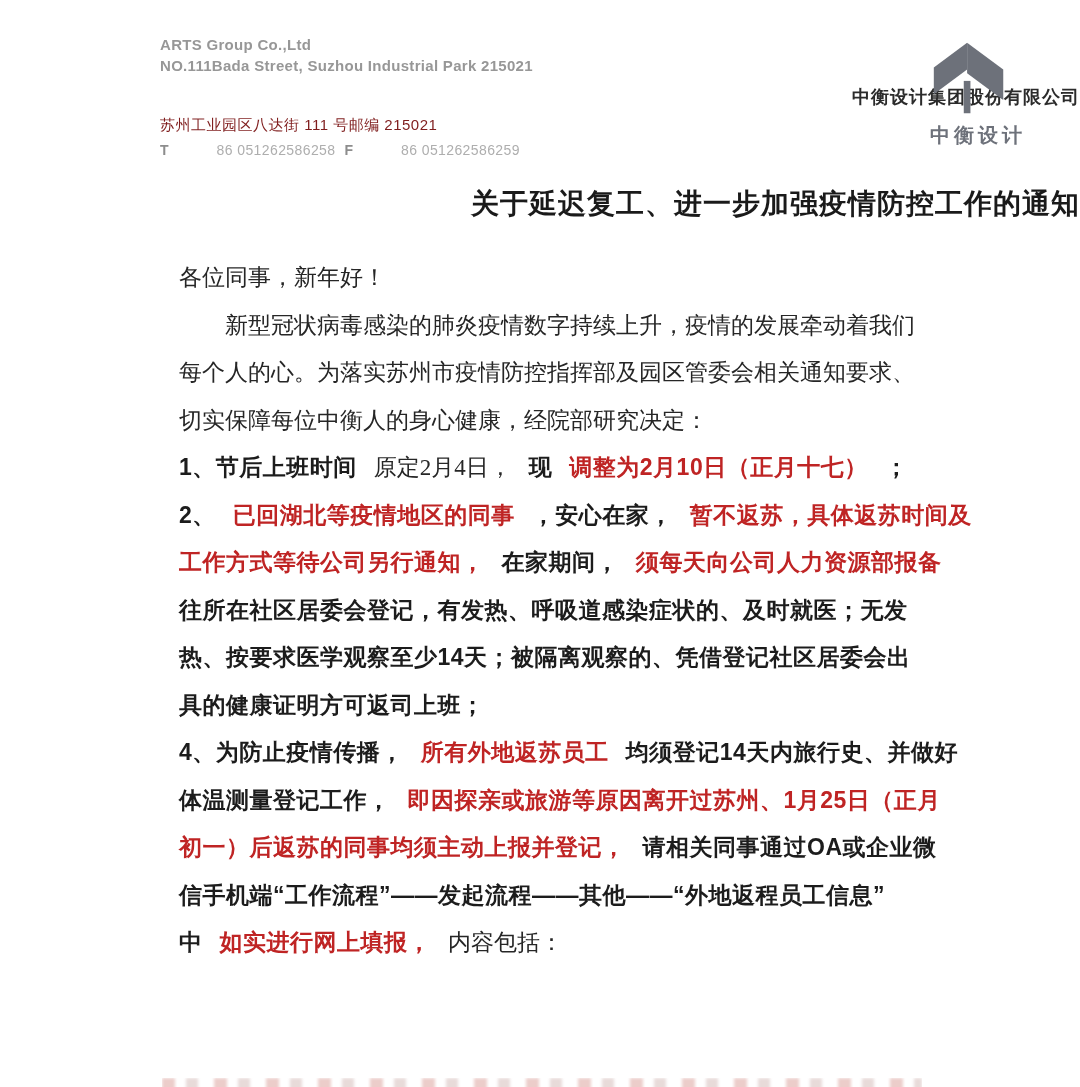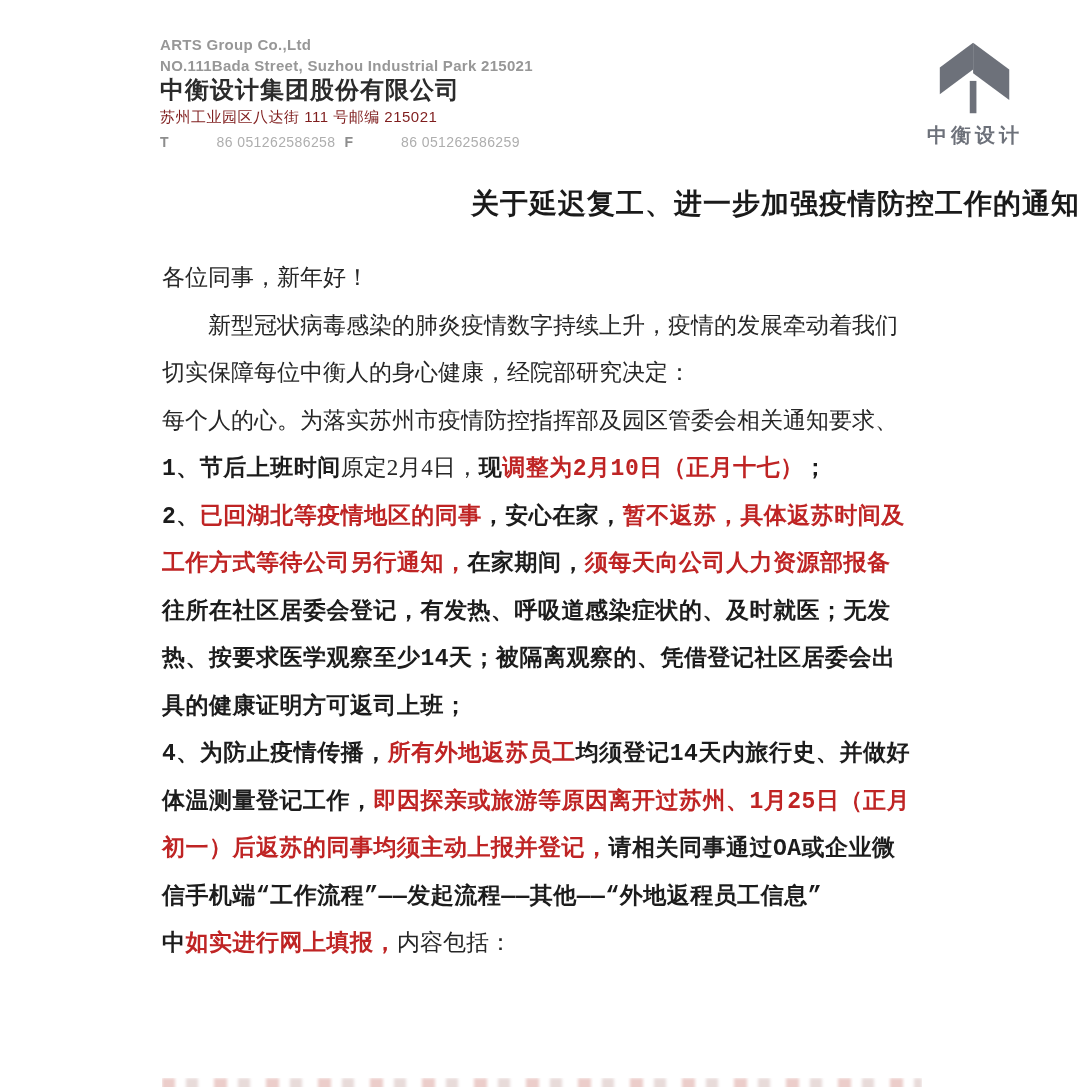--- a/index.html
+++ b/index.html
@@ -19,26 +19,27 @@
     height: 118px;
   }
   .lh-en {
     font-size: 15px;
     line-height: 21px;
     color: #979797;
     letter-spacing: 0.3px;
     font-weight: 600;
   }
   .lh-cn {
-    margin-top: 2px;
-    font-size: 24px;
+    margin-top: 10px;
+    font-size: 18px;
     line-height: 23px;
     color: #2b2b2b;
     font-weight: 700;
     letter-spacing: 1px;
+    text-align: right;
   }
   .lh-addr {
     margin-top: 5px;
     font-size: 15px;
     line-height: 21px;
     color: #7f1d1d;
     letter-spacing: 0.5px;
   }
   .lh-tf {
     margin-top: 6px;
@@ -46,23 +47,23 @@
     line-height: 19px;
     color: #aeaeae;
   }
   .lh-tf .tf-label { font-weight: 700; color: #8d8d8d; }
   .lh-tf .tf-num { margin-right: 9px; margin-left: 4px; letter-spacing: 0.4px; padding-left: 44px; }
 
   
   .logo {
     position: absolute;
     top: 40px;
-    right: 48px;
+    right: 54px;
     width: 114px;
-    text-align: center;
+    text-align: right;
   }
   .logo svg { display: block; margin: 0 auto; }
   .logo-wordmark {
     margin-top: 4px;
     font-size: 20px;
     font-weight: 600;
     color: var(--logo-gray, #6d717a);
     letter-spacing: 4px;
     white-space: nowrap;
   }
@@ -83,28 +84,28 @@
   .doc-body {
     margin: 32px 110px 0 162px;
     font-size: 23px;
   }
   .line {
     line-height: 47.5px;
     height: 47.5px;
     white-space: nowrap;
     color: #1c1c1c;
   }
-  .line span { display: inline; }
+  .line span { display: inline; margin-left: 17px; }
   .reg {
     font-family: "Liberation Serif", "DejaVu Serif", serif;
     font-weight: 400;
     color: #262626;
   }
   .bold {
-    font-family: Liberation Mono, monospace;
+    font-family: Liberation Sans, sans-serif;
     font-weight: 700;
     letter-spacing: 0.5px;
   }
   .red { color: var(--red, #bf2424); }
 
   
   .cutoff {
     position: absolute;
     left: 162px;
     bottom: 0;
@@ -147,22 +148,22 @@
       </svg>
       <div class="logo-wordmark">中衡设计</div>
     </div>
   </header>
 
   <h1 class="doc-title">关于延迟复工、进一步加强疫情防控工作的通知</h1>
 
   <main class="doc-body" id="doc-body">
       <div class="line"><span class="reg">各位同事，新年好！</span></div>
       <div class="line" style="text-indent: 2em;"><span class="reg">新型冠状病毒感染的肺炎疫情数字持续上升，疫情的发展牵动着我们</span></div>
+      <div class="line"><span class="reg">每个人的心。为落实苏州市疫情防控指挥部及园区管委会相关通知要求、</span></div>
       <div class="line"><span class="reg">切实保障每位中衡人的身心健康，经院部研究决定：</span></div>
-      <div class="line"><span class="reg">每个人的心。为落实苏州市疫情防控指挥部及园区管委会相关通知要求、</span></div>
       <div class="line"><span class="bold">1、节后上班时间</span><span class="reg">原定2月4日，</span><span class="bold">现</span><span class="bold red">调整为2月10日（正月十七）</span><span class="bold">；</span></div>
       <div class="line"><span class="bold">2、</span><span class="bold red">已回湖北等疫情地区的同事</span><span class="bold">，安心在家，</span><span class="bold red">暂不返苏，具体返苏时间及</span></div>
       <div class="line"><span class="bold red">工作方式等待公司另行通知，</span><span class="bold">在家期间，</span><span class="bold red">须每天向公司人力资源部报备</span></div>
       <div class="line"><span class="bold">往所在社区居委会登记，有发热、呼吸道感染症状的、及时就医；无发</span></div>
       <div class="line"><span class="bold">热、按要求医学观察至少14天；被隔离观察的、凭借登记社区居委会出</span></div>
       <div class="line"><span class="bold">具的健康证明方可返司上班；</span></div>
       <div class="line"><span class="bold">4、为防止疫情传播，</span><span class="bold red">所有外地返苏员工</span><span class="bold">均须登记14天内旅行史、并做好</span></div>
       <div class="line"><span class="bold">体温测量登记工作，</span><span class="bold red">即因探亲或旅游等原因离开过苏州、1月25日（正月</span></div>
       <div class="line"><span class="bold red">初一）后返苏的同事均须主动上报并登记，</span><span class="bold">请相关同事通过OA或企业微</span></div>
       <div class="line"><span class="bold">信手机端“工作流程”——发起流程——其他——“外地返程员工信息”</span></div>

